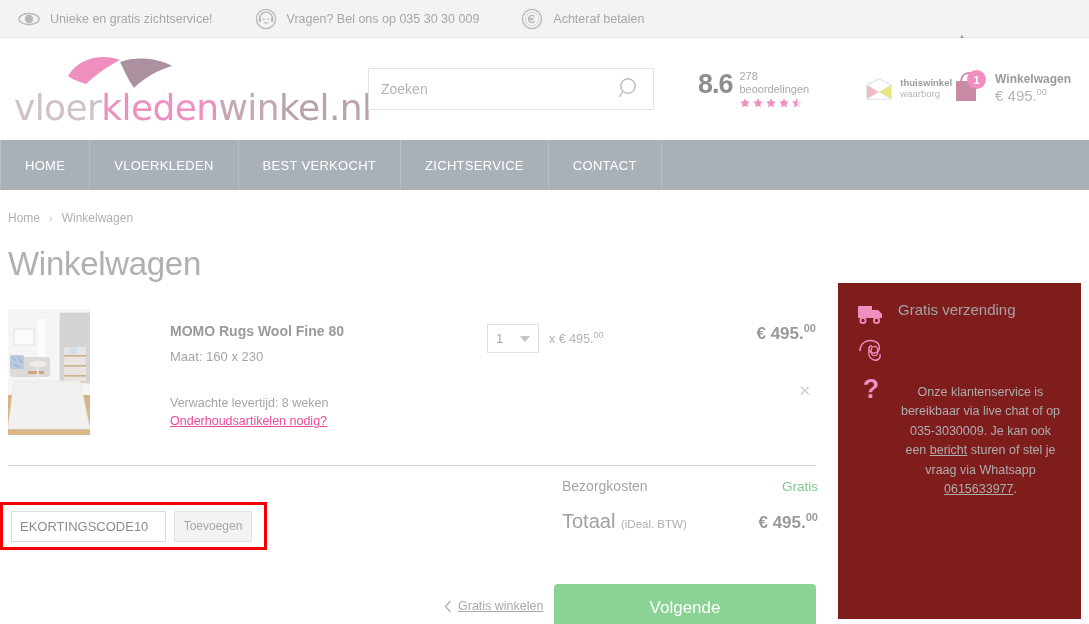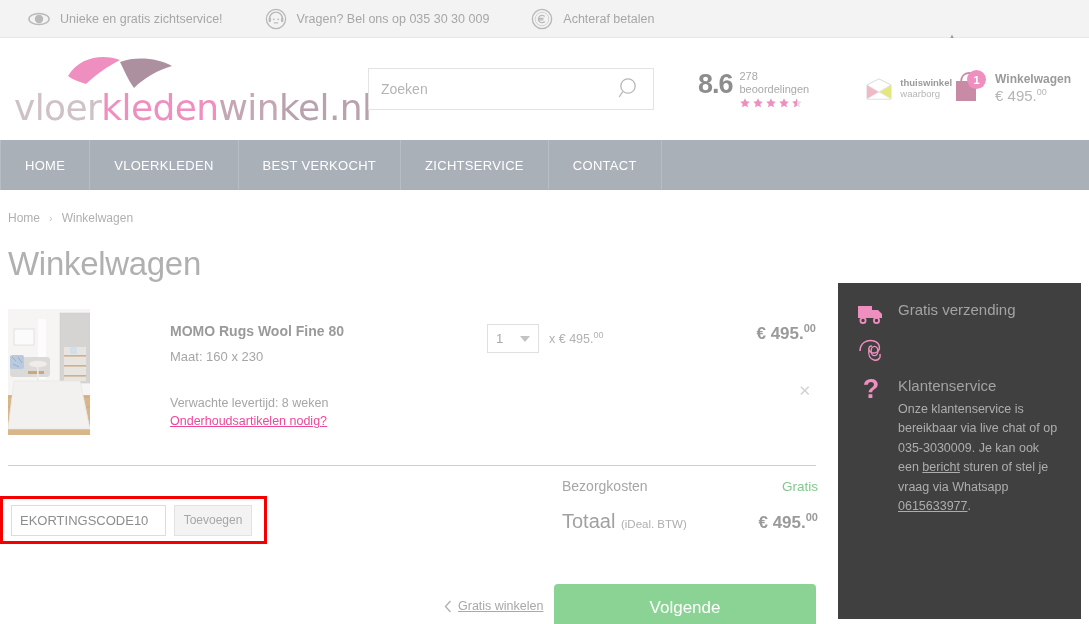--- a/index.html
+++ b/index.html
@@ -11,21 +11,21 @@
     color: #9b9b9b;
   }
 
   
   .topbar {
     height: 38px;
     background: #f3f3f3;
     border-bottom: 1px solid #e8e8e8;
     display: flex;
     align-items: center;
-    padding: 0 28px;
+    padding: 0 18px;
   }
   .tb-item {
     display: flex; align-items: center; gap: 10px;
     font-size: 12.5px; color: #a7a7a7;
     margin-right: 42px;
     white-space: nowrap;
   }
   .tb-item.right { margin-left: auto; margin-right: 6px; margin-top: 48px; }
   .tb-ico { width: 22px; height: 22px; flex: 0 0 22px; display:block; }
 
@@ -170,21 +170,21 @@
   .removex {
     position: absolute; right: 27px; top: 74px;
     font-size: 15px; color: #d2d2d2; cursor: pointer; line-height: 1;
   }
 
   .divider { height: 1px; background: #cfcfcf; margin: 12px 22px 0 0; }
 
   
   .couponrow { position: relative; margin-top: 20px; height: 50px; }
   .couponbox {
-    position: absolute; left: -8px; top: 10px;
+    position: absolute; left: -8px; top: 16px;
     width: 267px; height: 48px;
     border: 3px solid #f40000;
     display: flex; align-items: center; padding: 0 8px;
     background: #fff;
   }
   .couponbox input {
     width: 155px; height: 31px;
     border: 1px solid #dcdcdc; outline: 0;
     font-size: 13px; color: #8d8d8d;
     padding: 0 8px; background: #fff;
@@ -219,25 +219,26 @@
     position: absolute; left: 546px; top: 0;
     width: 262px; height: 48px; border-radius: 4px;
     background: #8bd395; border: 0;
     color: #ffffff; font-size: 17px; cursor: pointer;
     font-family: "Liberation Sans", sans-serif;
   }
 
   
   .side {
     width: 243px; flex: 0 0 243px;
-    background: #404040;
+    background: #7f1d1d;
     padding: 18px 18px 20px 18px;
     margin-top: -26px;
     align-self: flex-start;
     min-height: 336px;
+    text-align: center;
   }
   .side-block { display: flex; gap: 12px; margin-bottom: 10px; }
   .side-ico { width: 30px; flex: 0 0 30px; display: flex; align-items: flex-start; justify-content: center; padding-top: 2px; }
   .side-h { font-size: 15px; color: #a3a3a3; }
   .side-sub { font-size: 12.5px; color: #adadad; margin-top: 3px; }
   .side-block.ks { margin-top: 14px; }
   .side-body { font-size: 12.5px; color: #adadad; line-height: 1.55; margin-top: 6px; }
   .side-body u { text-decoration: underline; cursor: pointer; }
   .qmark { font-size: 27px; color: #ef8fc0; font-weight: bold; line-height: 0.8; }
 </style>
@@ -478,18 +479,17 @@
           <ellipse cx="17.5" cy="14" rx="3.4" ry="4.6" fill="none" stroke="#ef8fc0" stroke-width="1.4"></ellipse>
         </svg>
       </div>
     </div>
 
     <div class="side-block ks">
       <div class="side-ico">
         <span class="qmark">?</span>
       </div>
       <div>
-        <div class="side-h">Klantenservice</div>
         <div class="side-body"><span>Onze klantenservice is bereikbaar via live chat of op 035-3030009. Je kan ook een </span><u>bericht</u><span> sturen of stel je vraag via Whatsapp </span><u>0615633977</u><span>.</span></div>
       </div>
     </div>
   </div>
 </div>
 
 </body></html>

